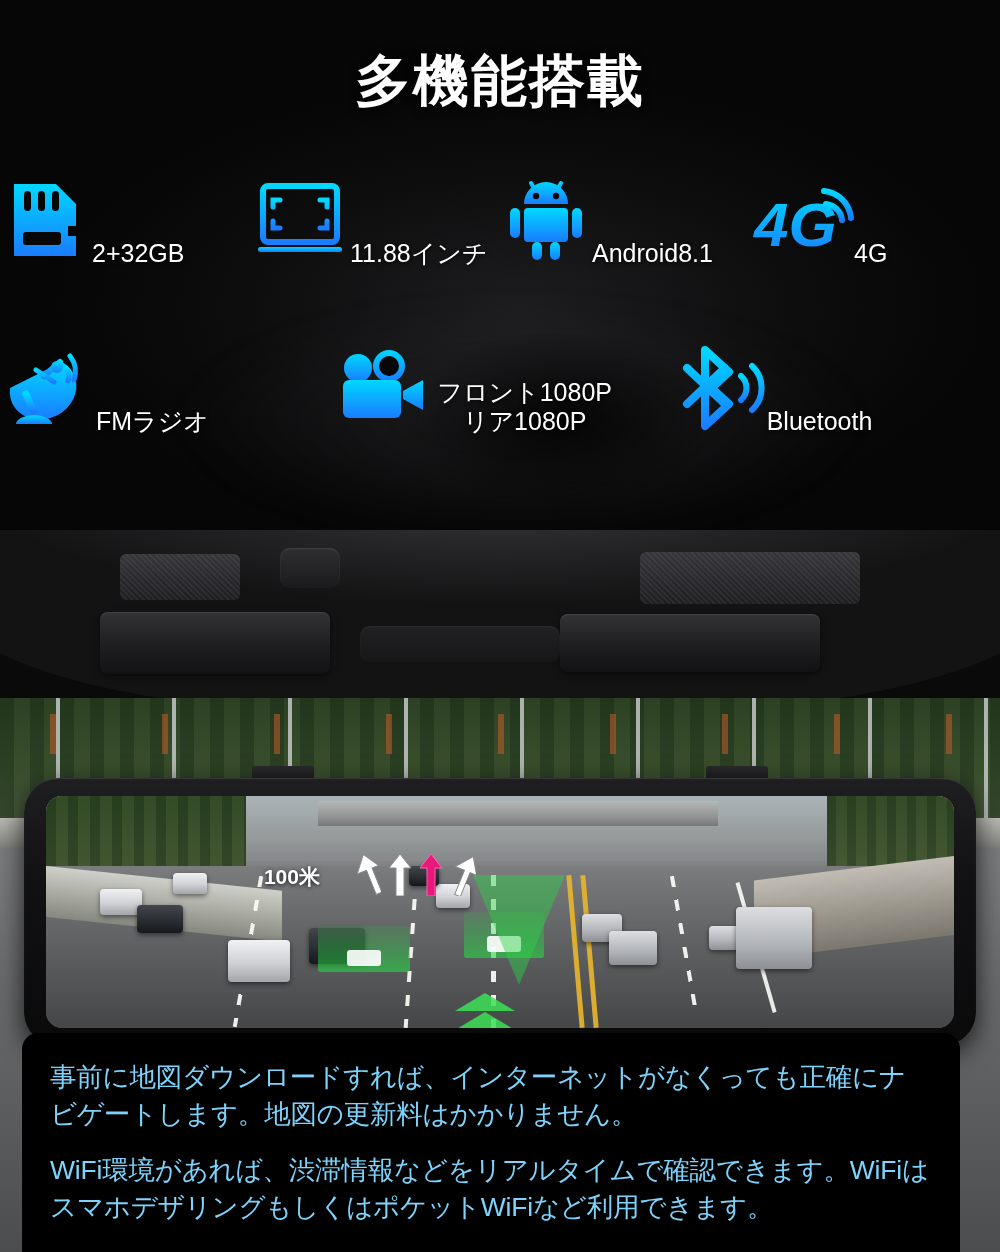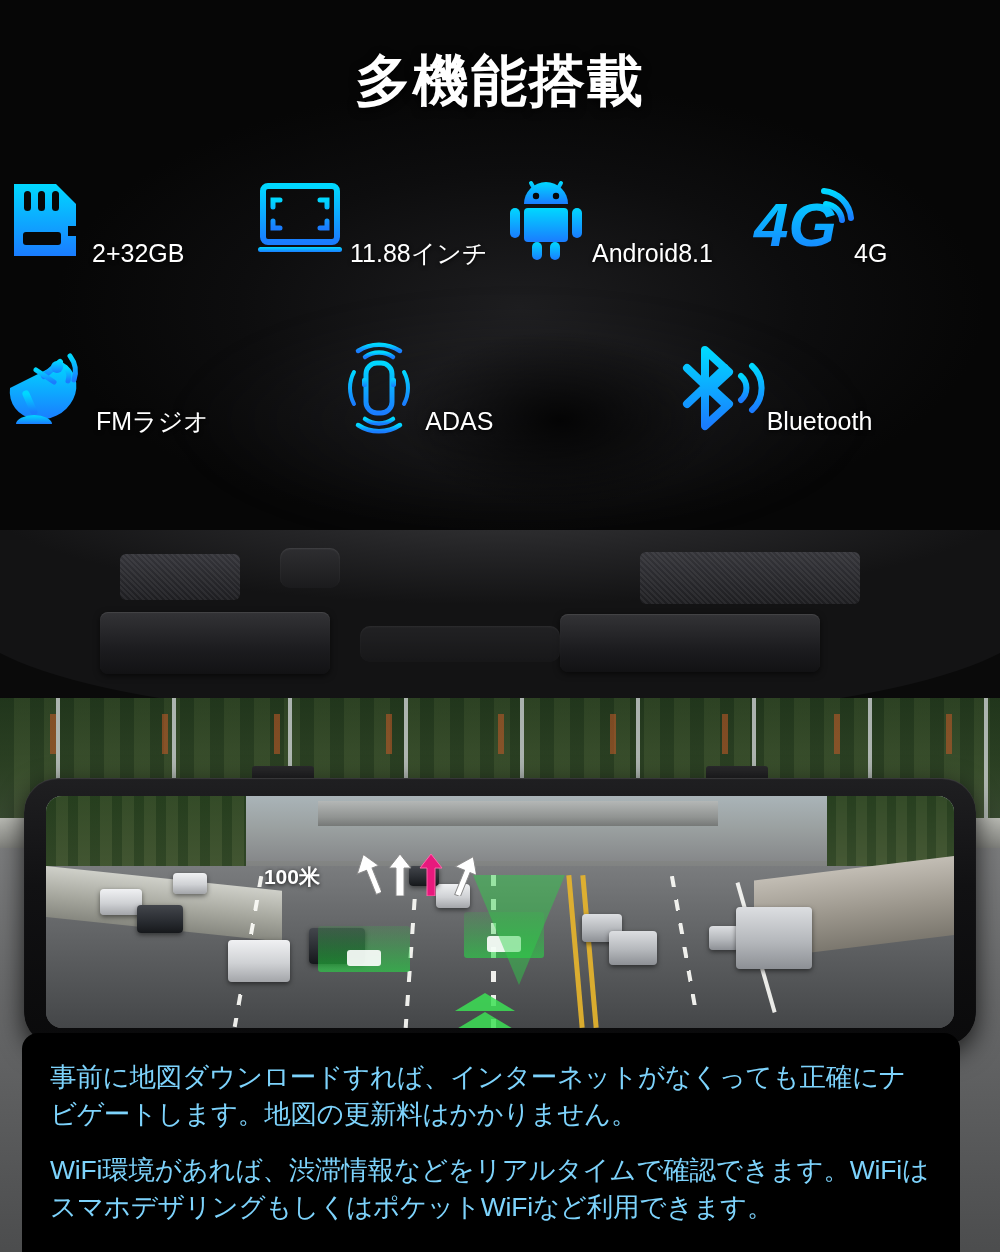--- a/index.html
+++ b/index.html
@@ -377,43 +377,40 @@
             <circle cx="57" cy="25" r="6" fill="url(#g6)"></circle>
             <path d="M66 26 a14 14 0 0 1 2 13" stroke="url(#g6)" stroke-width="5" fill="none" stroke-linecap="round"></path>
             <path d="M70 14 a26 26 0 0 1 4 24" stroke="url(#g6)" stroke-width="5" fill="none" stroke-linecap="round"></path>
             <path d="M26 52 l8 18" stroke="url(#g6)" stroke-width="7" stroke-linecap="round"></path>
             <path d="M16 82 a18 9 0 0 1 36 0 z" fill="url(#g6)"></path>
           </svg>
         </div>
         <div class="cap">FMラジオ</div>
       </div>
 
-      <div class="cell">
-        <div class="ico">
-          <svg class="gi" width="92" height="92" viewBox="0 0 92 92">
-            <defs>
-                <linearGradient id="g7" x1="0" y1="0" x2="0" y2="1">
-              <stop offset="0" stop-color="#00d8ff"></stop>
-                  <stop offset="1" stop-color="#1a7cff"></stop>
-            </linearGradient>
-              </defs>
-            <rect x="33" y="21" width="26" height="50" rx="11" fill="none" stroke="url(#g7)" stroke-width="5"></rect>
-            <rect x="29" y="36" width="5" height="9" rx="2" fill="url(#g7)"></rect>
-            <rect x="58" y="36" width="5" height="9" rx="2" fill="url(#g7)"></rect>
-            <path d="M32 15 a24 24 0 0 1 28 0" stroke="url(#g7)" stroke-width="4.5" fill="none" stroke-linecap="round"></path>
-            <path d="M25 9 a38 38 0 0 1 42 0" stroke="url(#g7)" stroke-width="4.5" fill="none" stroke-linecap="round"></path>
-            <path d="M32 77 a24 24 0 0 0 28 0" stroke="url(#g7)" stroke-width="4.5" fill="none" stroke-linecap="round"></path>
-            <path d="M25 83 a38 38 0 0 0 42 0" stroke="url(#g7)" stroke-width="4.5" fill="none" stroke-linecap="round"></path>
-            <path d="M21 30 a34 34 0 0 0 0 32" stroke="url(#g7)" stroke-width="4" fill="none" stroke-linecap="round"></path>
-            <path d="M71 30 a34 34 0 0 1 0 32" stroke="url(#g7)" stroke-width="4" fill="none" stroke-linecap="round"></path>
-          </svg>
-        </div>
-        <div class="cap">ADAS</div>
-      </div>
-
+
+      <div class="cell">
+        <div class="ico">
+          <svg class="gi" width="104" height="92" viewBox="0 0 104 92">
+            <defs>
+                <linearGradient id="g8" x1="0" y1="0" x2="0" y2="1">
+              <stop offset="0" stop-color="#00d8ff"></stop>
+                  <stop offset="1" stop-color="#1a7cff"></stop>
+            </linearGradient>
+              </defs>
+            <circle cx="25" cy="26" r="14" fill="url(#g8)"></circle>
+            <circle cx="56" cy="24" r="16" fill="url(#g8)"></circle>
+            <circle cx="56" cy="24" r="10" fill="#070707"></circle>
+            <rect x="10" y="38" width="58" height="38" rx="6" fill="url(#g8)"></rect>
+            <path d="M70 49 l20 -11 v30 l-20 -11 z" fill="url(#g8)"></path>
+          </svg>
+        </div>
+        <div class="cap">フロント1080P
+リア1080P</div>
+      </div>
 
       <div class="cell">
         <div class="ico">
           <svg class="gi" width="100" height="92" viewBox="0 0 100 92">
             <defs>
                 <linearGradient id="g9" x1="0" y1="0" x2="0" y2="1">
               <stop offset="0" stop-color="#00d8ff"></stop>
                   <stop offset="1" stop-color="#1a7cff"></stop>
             </linearGradient>
               </defs>

